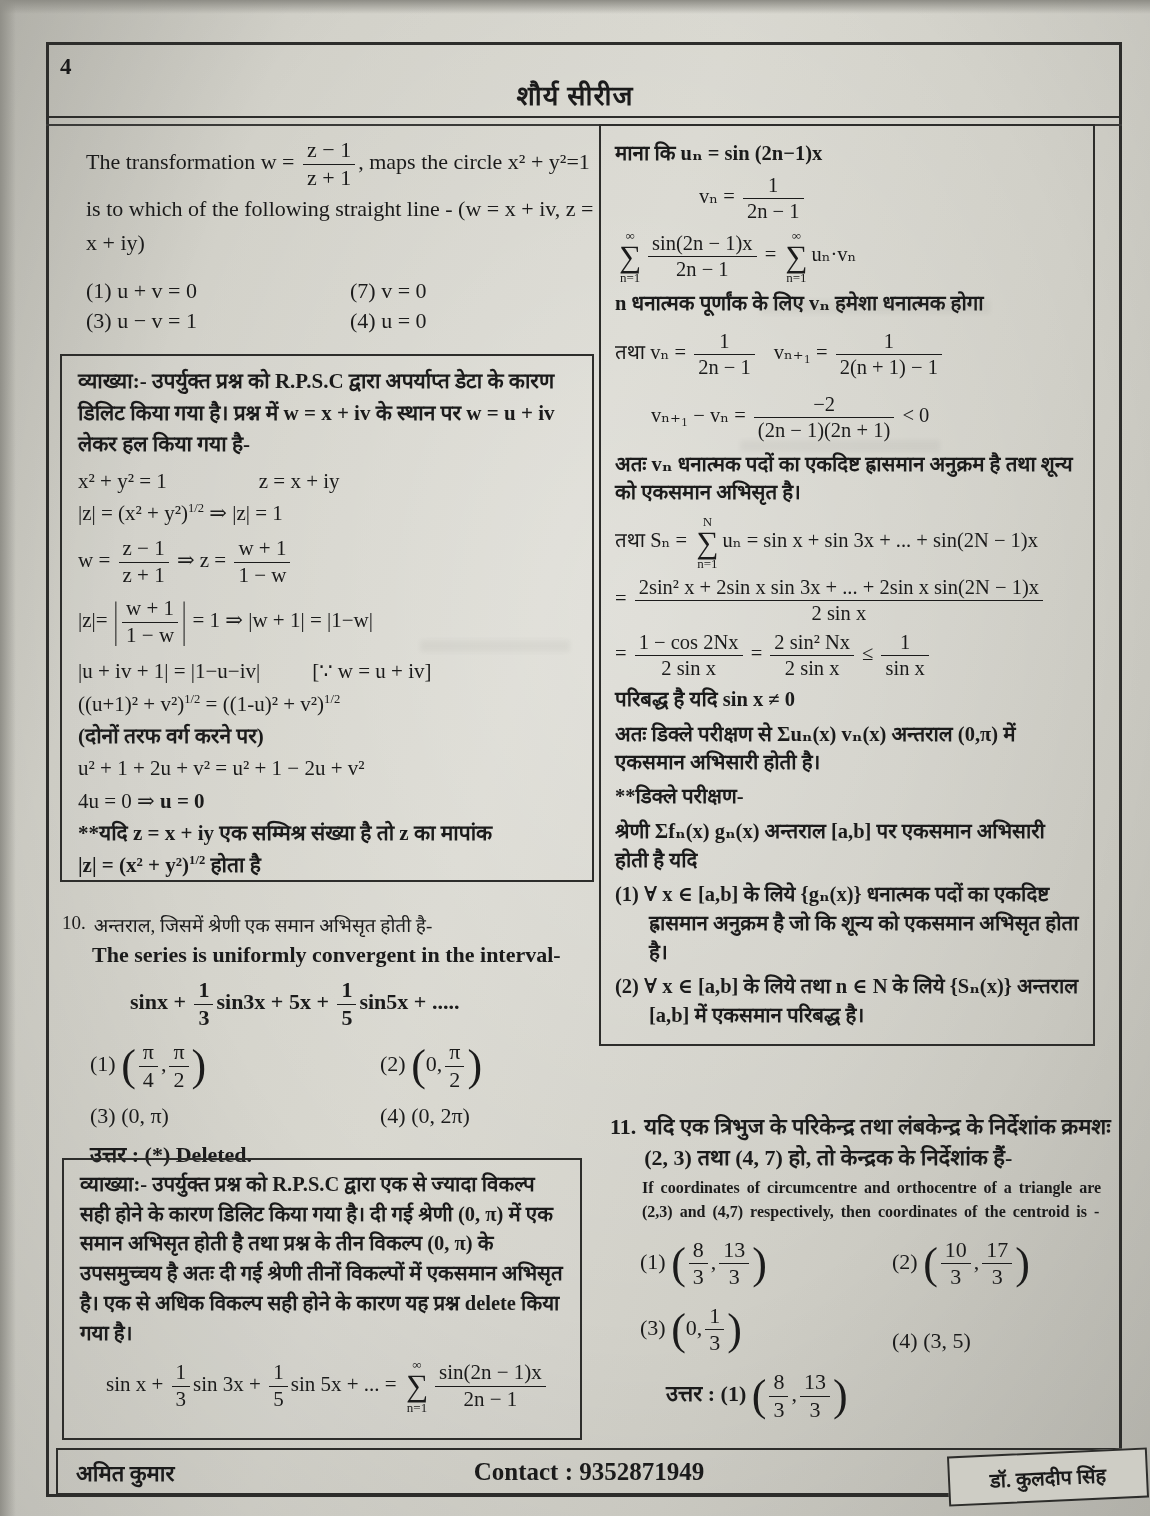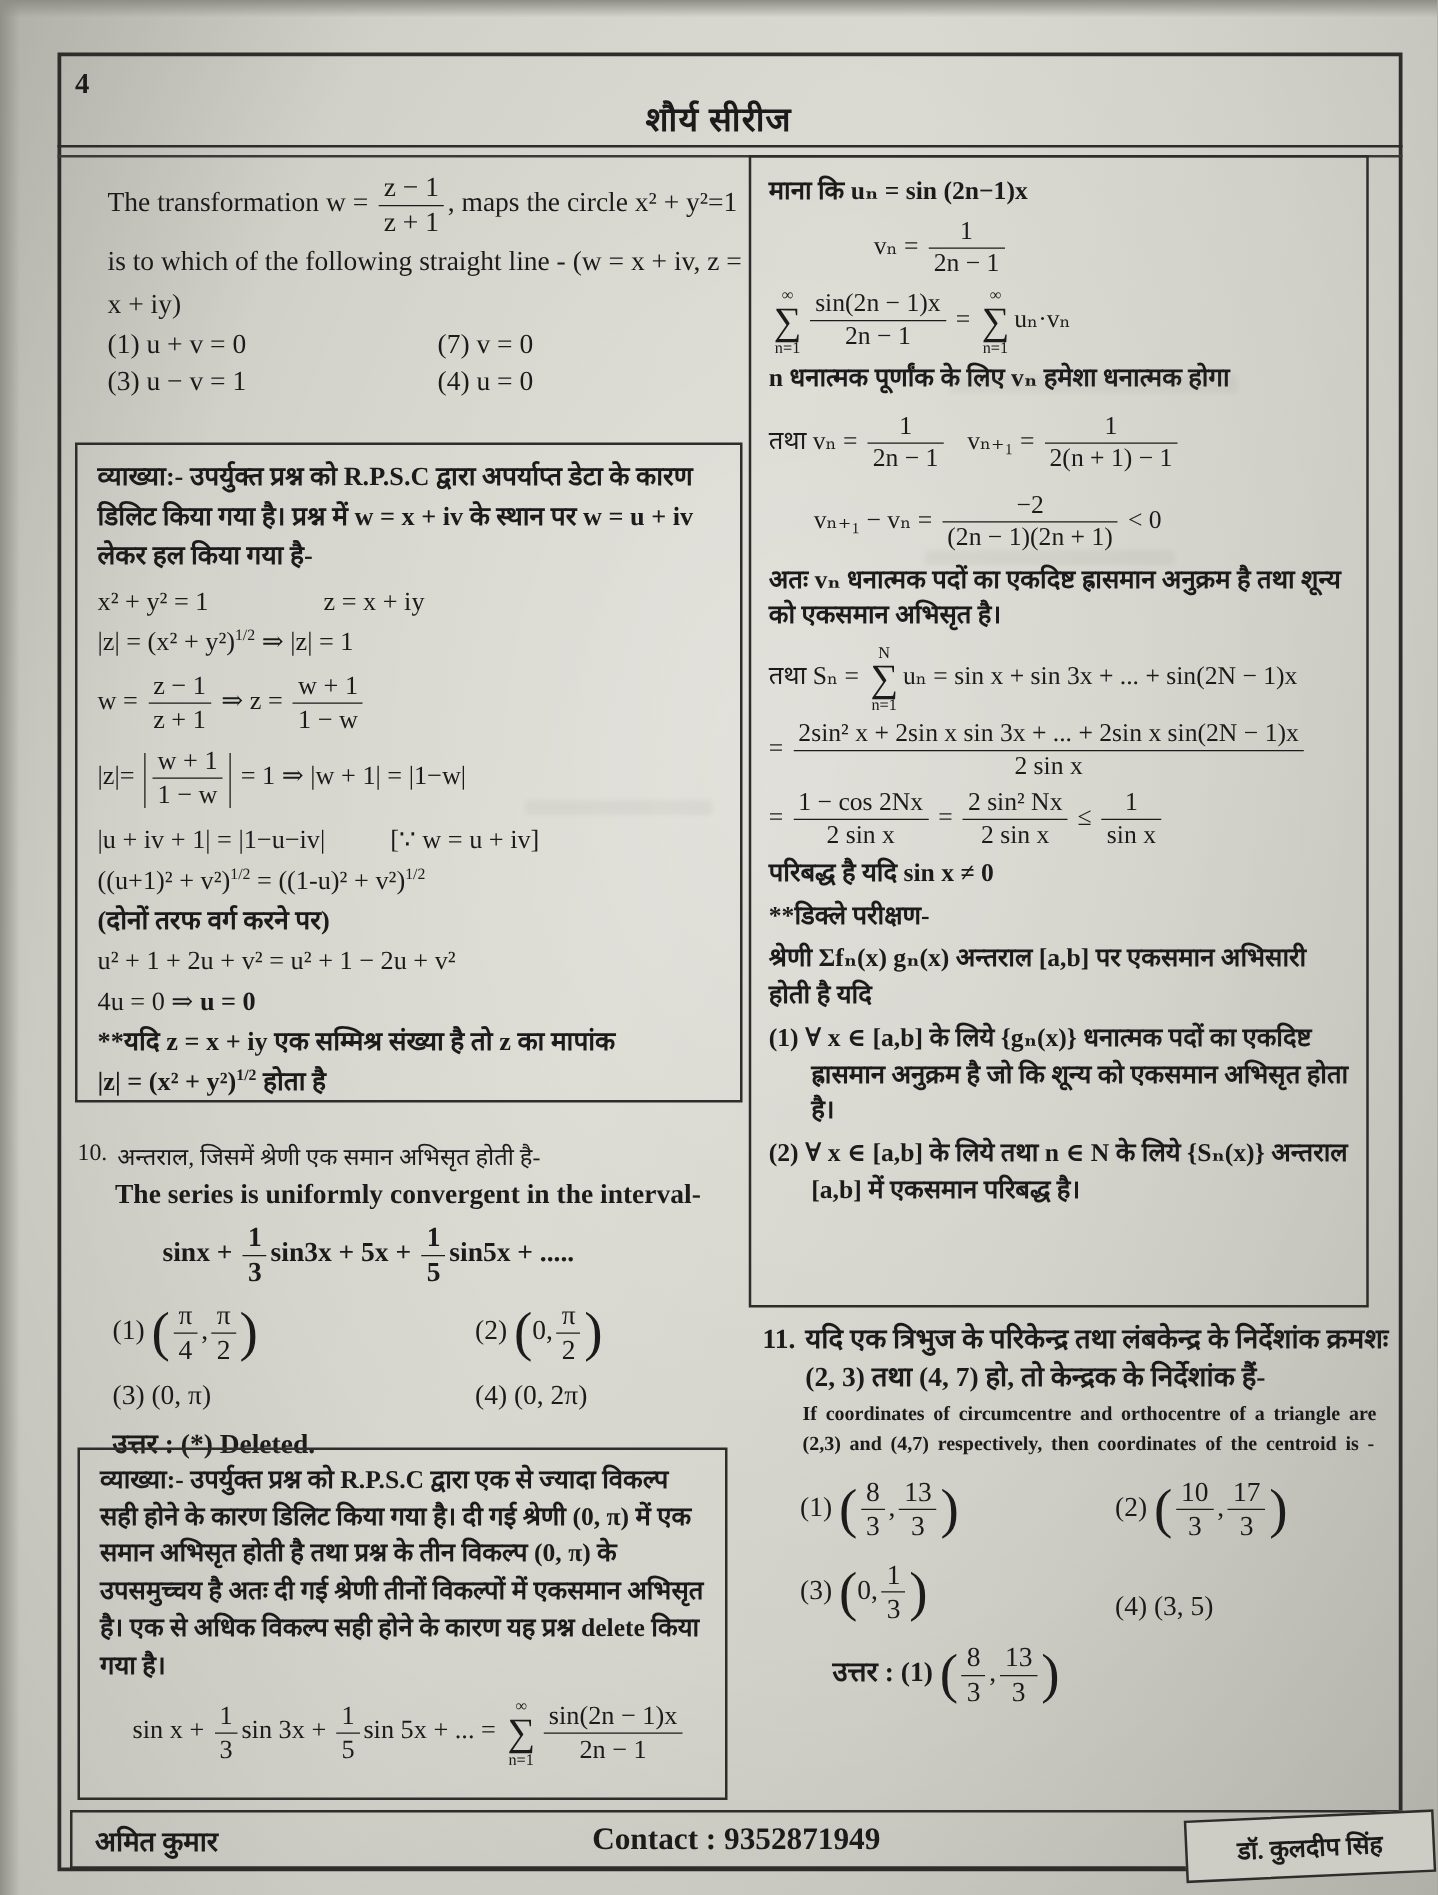--- a/index.html
+++ b/index.html
@@ -45,21 +45,21 @@
   .sum .sigma{font-size:31px;line-height:.95;}
   .sum .bot{font-size:13px;line-height:1;}
   sup.sup{font-size:.6em;vertical-align:super;line-height:0;}
   .big{font-size:2em;vertical-align:middle;line-height:.7;font-weight:400;}
   .bar{display:inline-block;transform:scaleY(2.3);margin:0 1px;}
   .gap{display:inline-block;}
 
   
   #q9{position:absolute;left:86px;top:138px;width:510px;}
   #q9 .mline{margin-bottom:4px;}
-  #q9 .opts{display:grid;grid-template-columns:264px auto;row-gap:4px;margin-top:4px;font-size:22px;}
+  #q9 .opts{display:grid;grid-template-columns:264px auto;row-gap:4px;margin-top:20px;font-size:22px;}
   #q9 .ans{margin-top:8px;font-size:22px;font-weight:700;}
 
   
   .expl-box{position:absolute;border:2.5px solid #2d2d2b;box-sizing:border-box;
     background:rgba(255,255,255,.04);padding:10px 14px 10px 16px;}
   #box1{left:60px;top:354px;width:534px;height:528px;overflow:hidden;}
   #box1 .para{font-size:21px;line-height:1.5;}
   #box1 .mline{font-size:21px;}
   #box2{left:62px;top:1158px;width:520px;height:282px;overflow:hidden;}
   #box2 .para{font-size:20.5px;line-height:1.45;}
@@ -81,21 +81,21 @@
   
   #rbox{position:absolute;left:599px;top:124px;width:496px;height:922px;
     border:2.5px solid #2d2d2b;box-sizing:border-box;padding:8px 10px 8px 14px;overflow:hidden;}
   #rbox .mline{font-size:20.5px;margin-top:6px;}
   #rbox .wrap{white-space:normal;line-height:1.4;}
   #rbox .ind1{padding-left:84px;}
   #rbox .ind2{padding-left:36px;}
   #rbox .li{padding-left:34px;text-indent:-34px;}
 
   
-  #q11{position:absolute;left:610px;top:1056px;width:528px;}
+  #q11{position:absolute;left:610px;top:1112px;width:528px;}
   #q11 .qrow{display:flex;gap:8px;font-size:22px;font-weight:700;line-height:1.4;}
   #q11 .eng{padding-left:32px;font-size:16px;font-weight:700;line-height:1.5;margin-top:2px;word-spacing:3px;}
   #q11 .optrow{display:flex;margin-top:14px;align-items:center;}
   #q11 .optrow .o1{margin-left:30px;width:252px;}
   #q11 .ans{margin-top:14px;padding-left:56px;}
 
   
   #footer{position:absolute;left:56px;top:1448px;width:1066px;height:47px;
     border:2.5px solid #2d2d2b;box-sizing:border-box;display:flex;align-items:center;}
   #footer .fleft{padding-left:18px;font-size:22px;font-weight:700;}
@@ -191,20 +191,21 @@
   <div class="mline ind2" style="margin-top:14px"><span class="mtxt">vₙ₊₁ − vₙ = </span><span class="frac"><span class="num">−2</span><span class="den">(2n − 1)(2n + 1)</span></span><span class="mtxt"> &lt; 0</span></div>
   <div class="mline wrap hi" style="margin-top:8px"><span class="mtxt">अतः vₙ धनात्मक पदों का एकदिष्ट ह्रासमान अनुक्रम है तथा शून्य को एकसमान अभिसृत है।</span></div>
   <div class="mline" style="margin-top:8px"><span class="mtxt">तथा  Sₙ = </span><span class="sum">
         <span class="top">N</span>
         <span class="sigma">∑</span>
         <span class="bot">n=1</span>
       </span><span class="mtxt">uₙ = sin x + sin 3x + ... + sin(2N − 1)x</span></div>
   <div class="mline"><span class="mtxt">= </span><span class="frac"><span class="num">2sin² x + 2sin x sin 3x + ... + 2sin x sin(2N − 1)x</span><span class="den">2 sin x</span></span></div>
   <div class="mline" style="margin-top:6px"><span class="mtxt">= </span><span class="frac"><span class="num">1 − cos 2Nx</span><span class="den">2 sin x</span></span><span class="mtxt"> = </span><span class="frac"><span class="num">2 sin² Nx</span><span class="den">2 sin x</span></span><span class="mtxt"> ≤ </span><span class="frac"><span class="num">1</span><span class="den">sin x</span></span></div>
   <div class="mline hi"><span class="mtxt">परिबद्ध है यदि  sin x ≠ 0</span></div>
+  <div class="mline wrap hi"><span class="mtxt">अतः डिक्ले परीक्षण से Σuₙ(x) vₙ(x) अन्तराल (0,π) में एकसमान अभिसारी होती है।</span></div>
   <div class="mline hi"><span class="mbold">**डिक्ले परीक्षण-</span></div>
   <div class="mline wrap hi"><span class="mtxt">श्रेणी Σfₙ(x) gₙ(x) अन्तराल [a,b] पर एकसमान अभिसारी होती है यदि</span></div>
   <div class="mline wrap hi li"><span class="mtxt">(1)  ∀ x ∈ [a,b] के लिये {gₙ(x)} धनात्मक पदों का एकदिष्ट ह्रासमान अनुक्रम है जो कि शून्य को एकसमान अभिसृत होता है।</span></div>
   <div class="mline wrap hi li"><span class="mtxt">(2)  ∀ x ∈ [a,b] के लिये तथा n ∈ N के लिये {Sₙ(x)} अन्तराल [a,b] में एकसमान परिबद्ध है।</span></div>
 </section>
 
 <section id="q11">
   <div class="qrow">
     <span>11.</span>
     <span class="wrap">यदि एक त्रिभुज के परिकेन्द्र तथा लंबकेन्द्र के निर्देशांक क्रमशः (2, 3) तथा (4, 7) हो, तो केन्द्रक के निर्देशांक हैं-</span>

